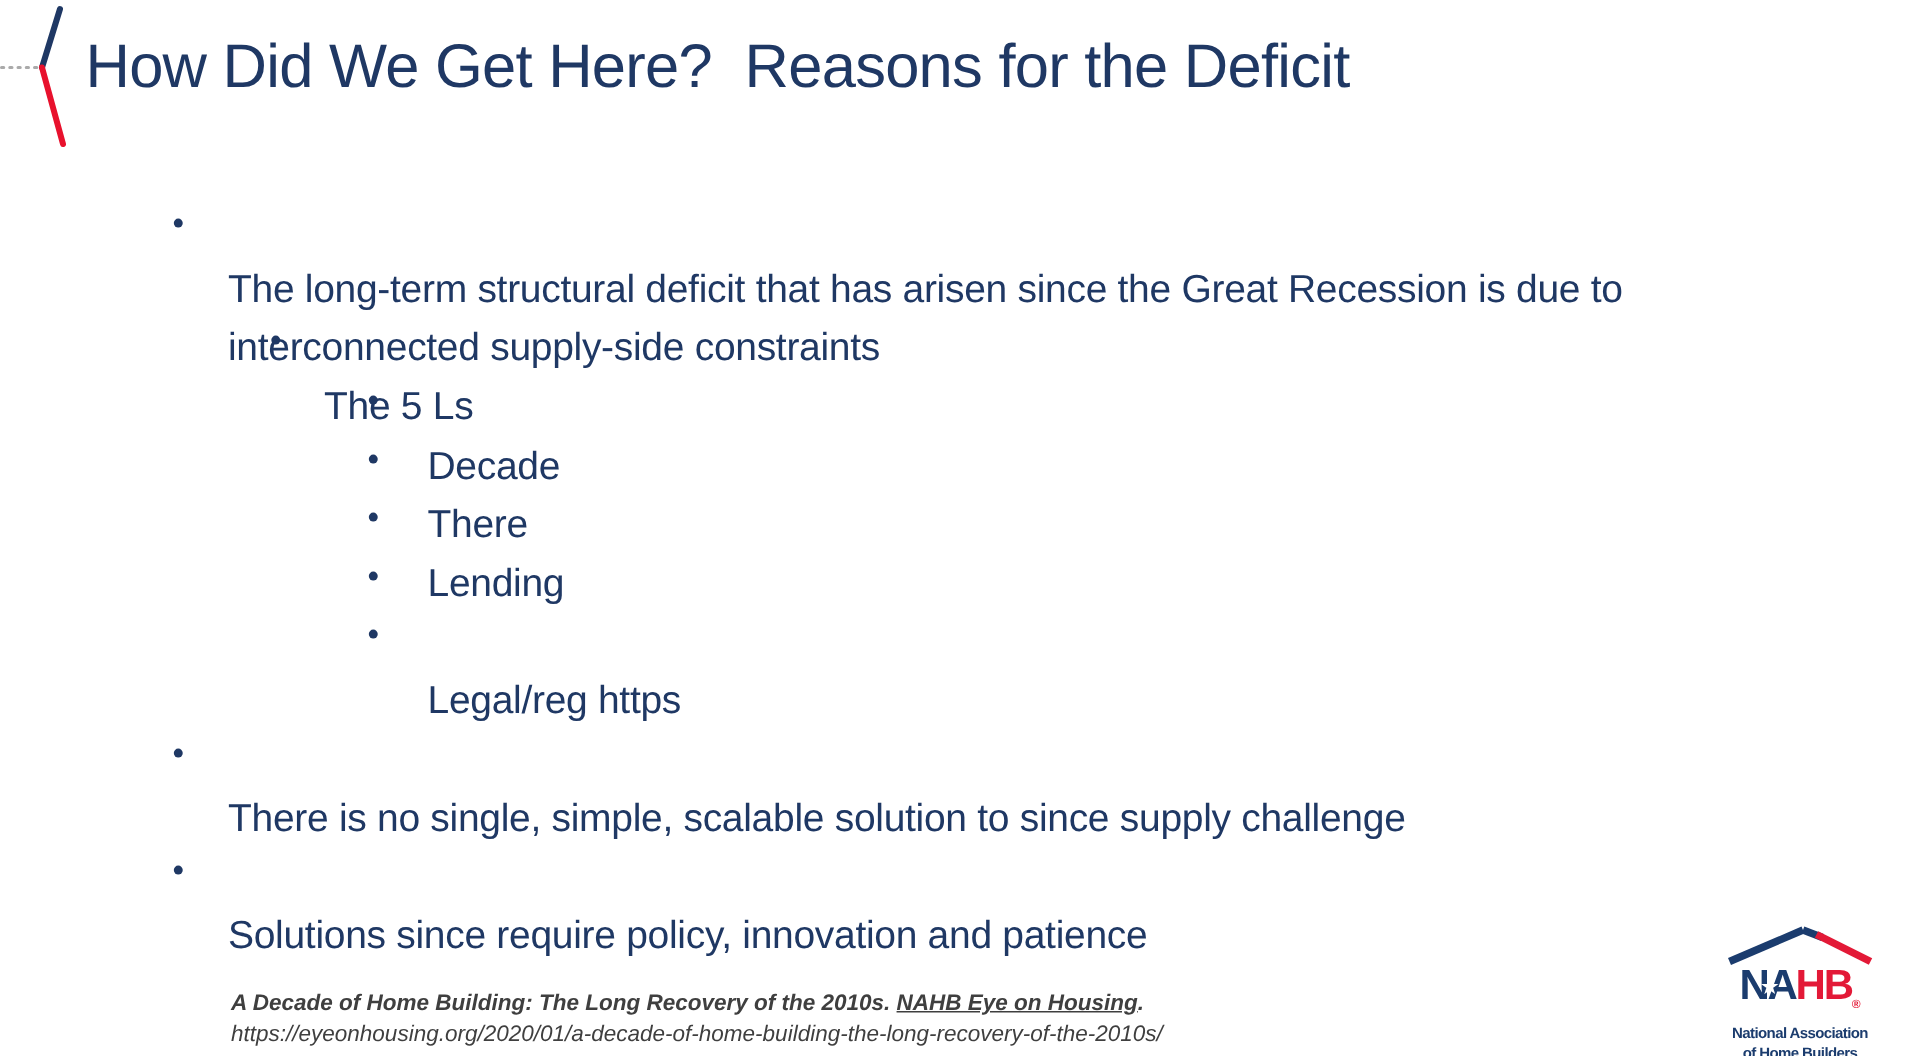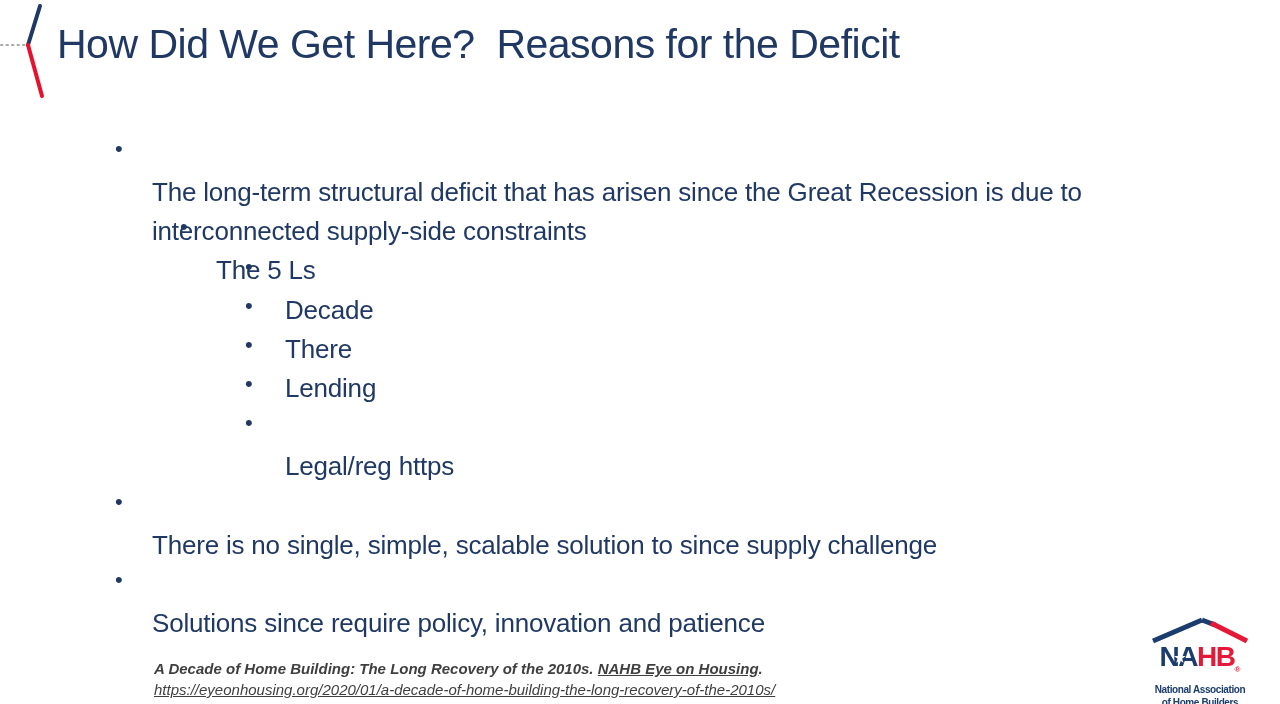--- a/index.html
+++ b/index.html
@@ -72,21 +72,21 @@
     line-height: 21px;
     color: #3F3F3F;
     font-style: italic;
     margin-left: 24px;
   }
   .citation .line1 { font-weight: bold; }
   .citation .src {
     text-decoration: underline;
     cursor: pointer;
   }
-  .citation .url { font-weight: normal; text-decoration: underline; }
+  .citation .url { font-weight: normal; }
 
   
   .logo {
     position: absolute;
     left: 1150px;
     top: 616px;
     width: 100px;
     height: 80px;
     text-align: center;
   }

